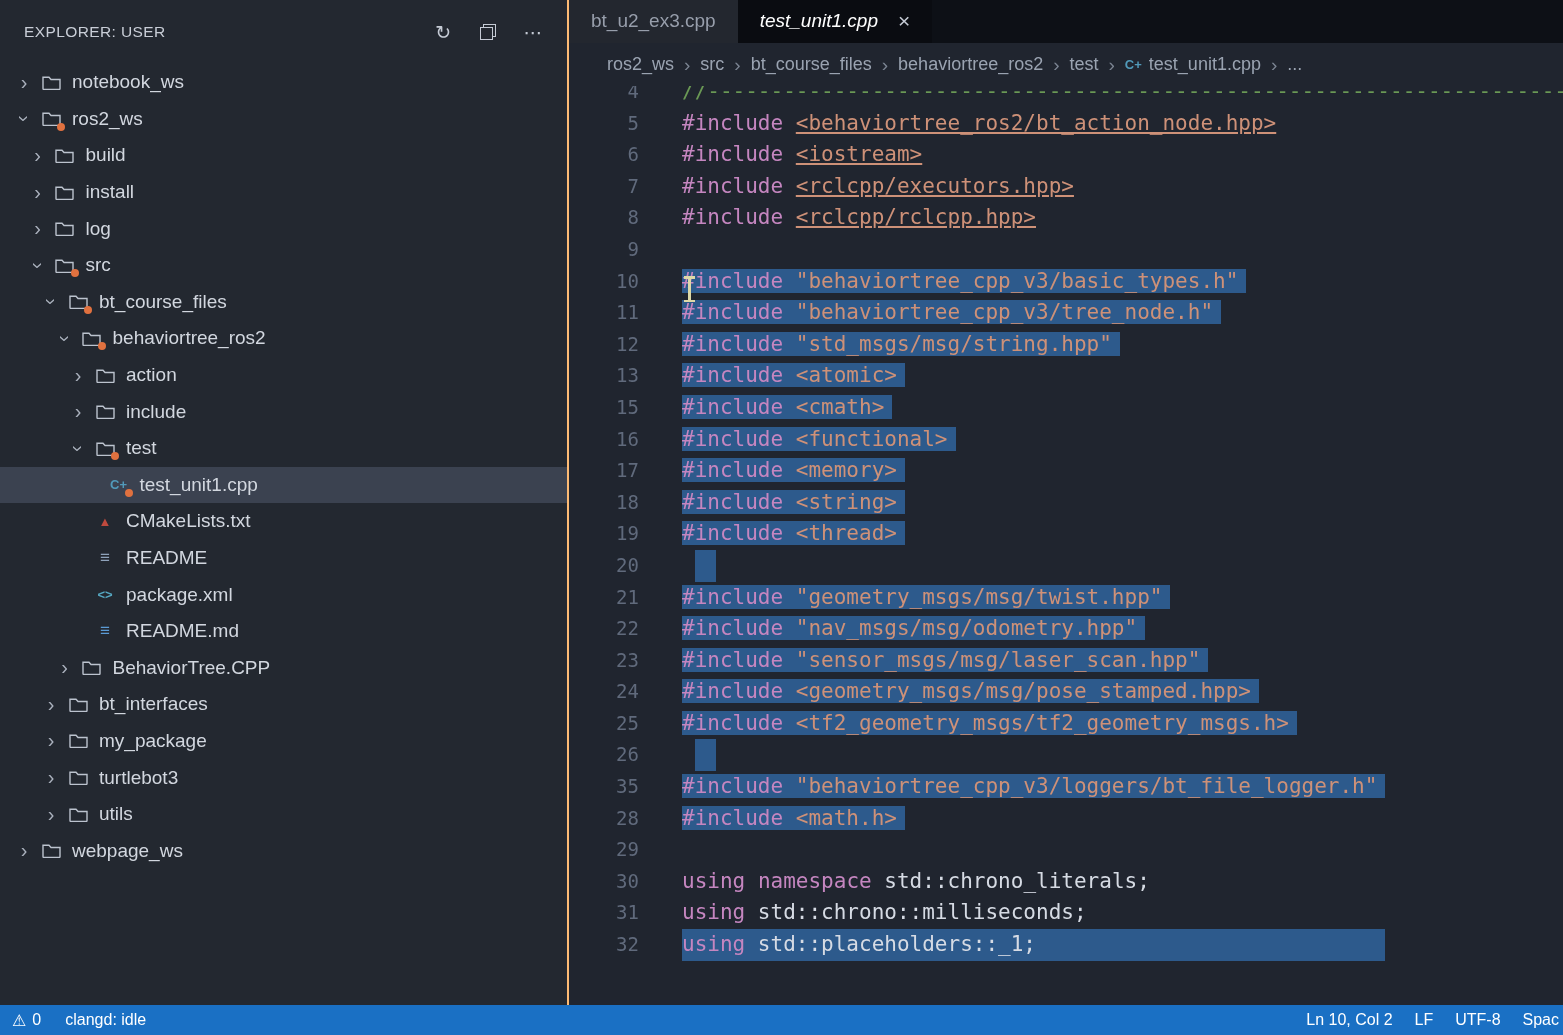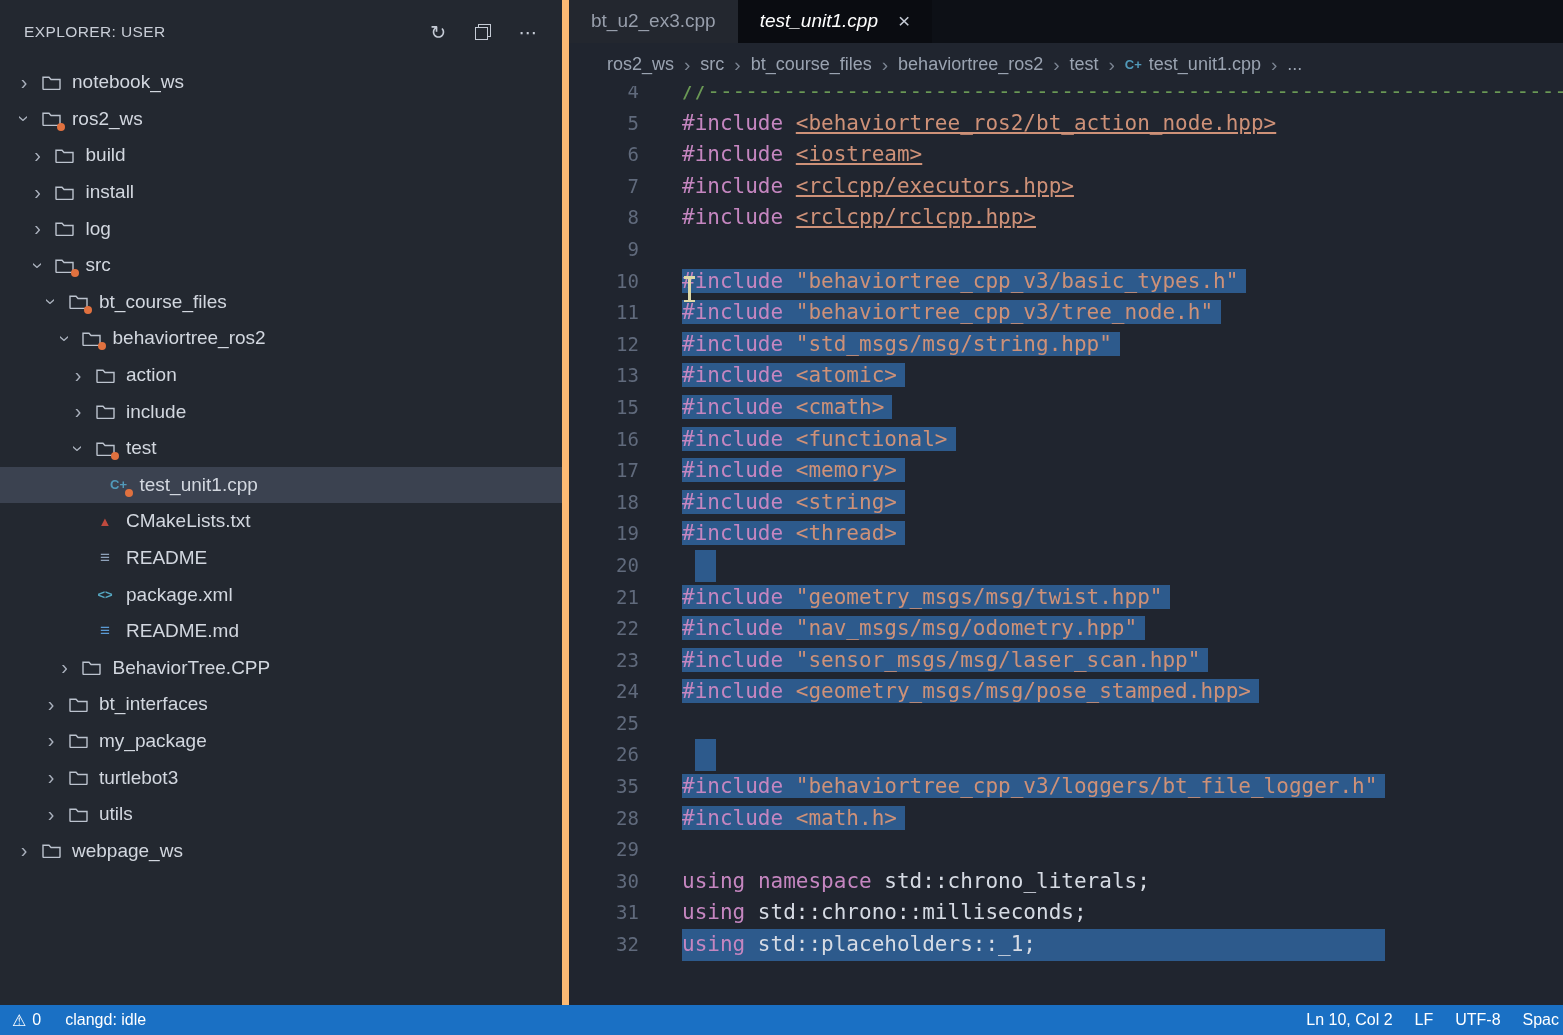--- a/index.html
+++ b/index.html
@@ -2,21 +2,21 @@
 <html><head>
 <meta charset="utf-8">
 <style>
   *{margin:0;padding:0;box-sizing:border-box}
   html,body{width:1563px;height:1035px;overflow:hidden;background:#101217;
     font-family:"Liberation Sans","DejaVu Sans",sans-serif}
   #app{position:relative;width:1563px;height:1035px;display:flex;flex-direction:column}
   #main{display:flex;height:1005px}
 
   
-  #sidebar{width:569px;flex:none;background:#232830;display:flex;flex-direction:column;border-right:7px solid #fdba74}
+  #sidebar{width:569px;flex:none;background:#232830;display:flex;flex-direction:column;border-right:2px solid #fdba74}
   #sidebar-header{height:64px;flex:none;display:flex;align-items:center;padding:0 24px;color:#c9ced7;font-size:15.5px;letter-spacing:.4px}
   #sidebar-title{flex:1;white-space:nowrap}
   .sb-action{margin-left:28px;font-size:19px;color:#c5cbd5;cursor:pointer;display:flex;align-items:center}
   .collapse-icon{width:16px;height:16px;position:relative;display:inline-block}
   .collapse-icon::before{content:"";position:absolute;right:0;top:0;width:11px;height:11px;border:1.5px solid #c5cbd5}
   .collapse-icon::after{content:"";position:absolute;left:0;bottom:0;width:11px;height:11px;border:1.5px solid #c5cbd5;background:#232830}
   #tree{flex:1;overflow:hidden}
   .tree-row{height:36.6px;display:flex;align-items:center;cursor:pointer}
   .tree-row.selected{background:#3b4250}
   .chev{width:20px;flex:none;margin-right:6px;color:#aab1bd;font-size:20px;display:flex;justify-content:center}
@@ -331,21 +331,21 @@
             <div class="code-line"><span class="ln">15</span><span class="ct"><span class="selwrap"><span class="tok kw">#include </span><span class="tok str">&lt;cmath&gt;</span></span></span></div>
             <div class="code-line"><span class="ln">16</span><span class="ct"><span class="selwrap"><span class="tok kw">#include </span><span class="tok str">&lt;functional&gt;</span></span></span></div>
             <div class="code-line"><span class="ln">17</span><span class="ct"><span class="selwrap"><span class="tok kw">#include </span><span class="tok str">&lt;memory&gt;</span></span></span></div>
             <div class="code-line"><span class="ln">18</span><span class="ct"><span class="selwrap"><span class="tok kw">#include </span><span class="tok str">&lt;string&gt;</span></span></span></div>
             <div class="code-line"><span class="ln">19</span><span class="ct"><span class="selwrap"><span class="tok kw">#include </span><span class="tok str">&lt;thread&gt;</span></span></span></div>
             <div class="code-line"><span class="ln">20</span><span class="ct"><span class="selblock"></span></span></div>
             <div class="code-line"><span class="ln">21</span><span class="ct"><span class="selwrap"><span class="tok kw">#include </span><span class="tok str">"geometry_msgs/msg/twist.hpp"</span></span></span></div>
             <div class="code-line"><span class="ln">22</span><span class="ct"><span class="selwrap"><span class="tok kw">#include </span><span class="tok str">"nav_msgs/msg/odometry.hpp"</span></span></span></div>
             <div class="code-line"><span class="ln">23</span><span class="ct"><span class="selwrap"><span class="tok kw">#include </span><span class="tok str">"sensor_msgs/msg/laser_scan.hpp"</span></span></span></div>
             <div class="code-line"><span class="ln">24</span><span class="ct"><span class="selwrap"><span class="tok kw">#include </span><span class="tok str">&lt;geometry_msgs/msg/pose_stamped.hpp&gt;</span></span></span></div>
-            <div class="code-line"><span class="ln">25</span></div>
+            <div class="code-line"><span class="ln">25</span><span class="ct"><span class="selwrap"><span class="tok kw">#include </span><span class="tok str">&lt;tf2_geometry_msgs/tf2_geometry_msgs.h&gt;</span></span></span></div>
             <div class="code-line"><span class="ln">26</span><span class="ct"><span class="selblock"></span></span></div>
             <div class="code-line"><span class="ln">35</span><span class="ct"><span class="selwrap"><span class="tok kw">#include </span><span class="tok str">"behaviortree_cpp_v3/loggers/bt_file_logger.h"</span></span></span></div>
             <div class="code-line"><span class="ln">28</span><span class="ct"><span class="selwrap"><span class="tok kw">#include </span><span class="tok str">&lt;math.h&gt;</span></span></span></div>
             <div class="code-line"><span class="ln">29</span><span class="ct"></span></div>
             <div class="code-line"><span class="ln">30</span><span class="ct"><span class="tok kw">using</span><span class="tok pln"> </span><span class="tok kw">namespace</span><span class="tok pln"> std::chrono_literals;</span></span></div>
             <div class="code-line"><span class="ln">31</span><span class="ct"><span class="tok kw">using</span><span class="tok pln"> std::chrono::milliseconds;</span></span></div>
             <div class="code-line"><span class="ln">32</span><span class="ct"><span class="selwrap extend"><span class="tok kw">using</span><span class="tok pln"> std::placeholders::_1;</span></span></span></div>
           </div>
       </div>
     </div>

